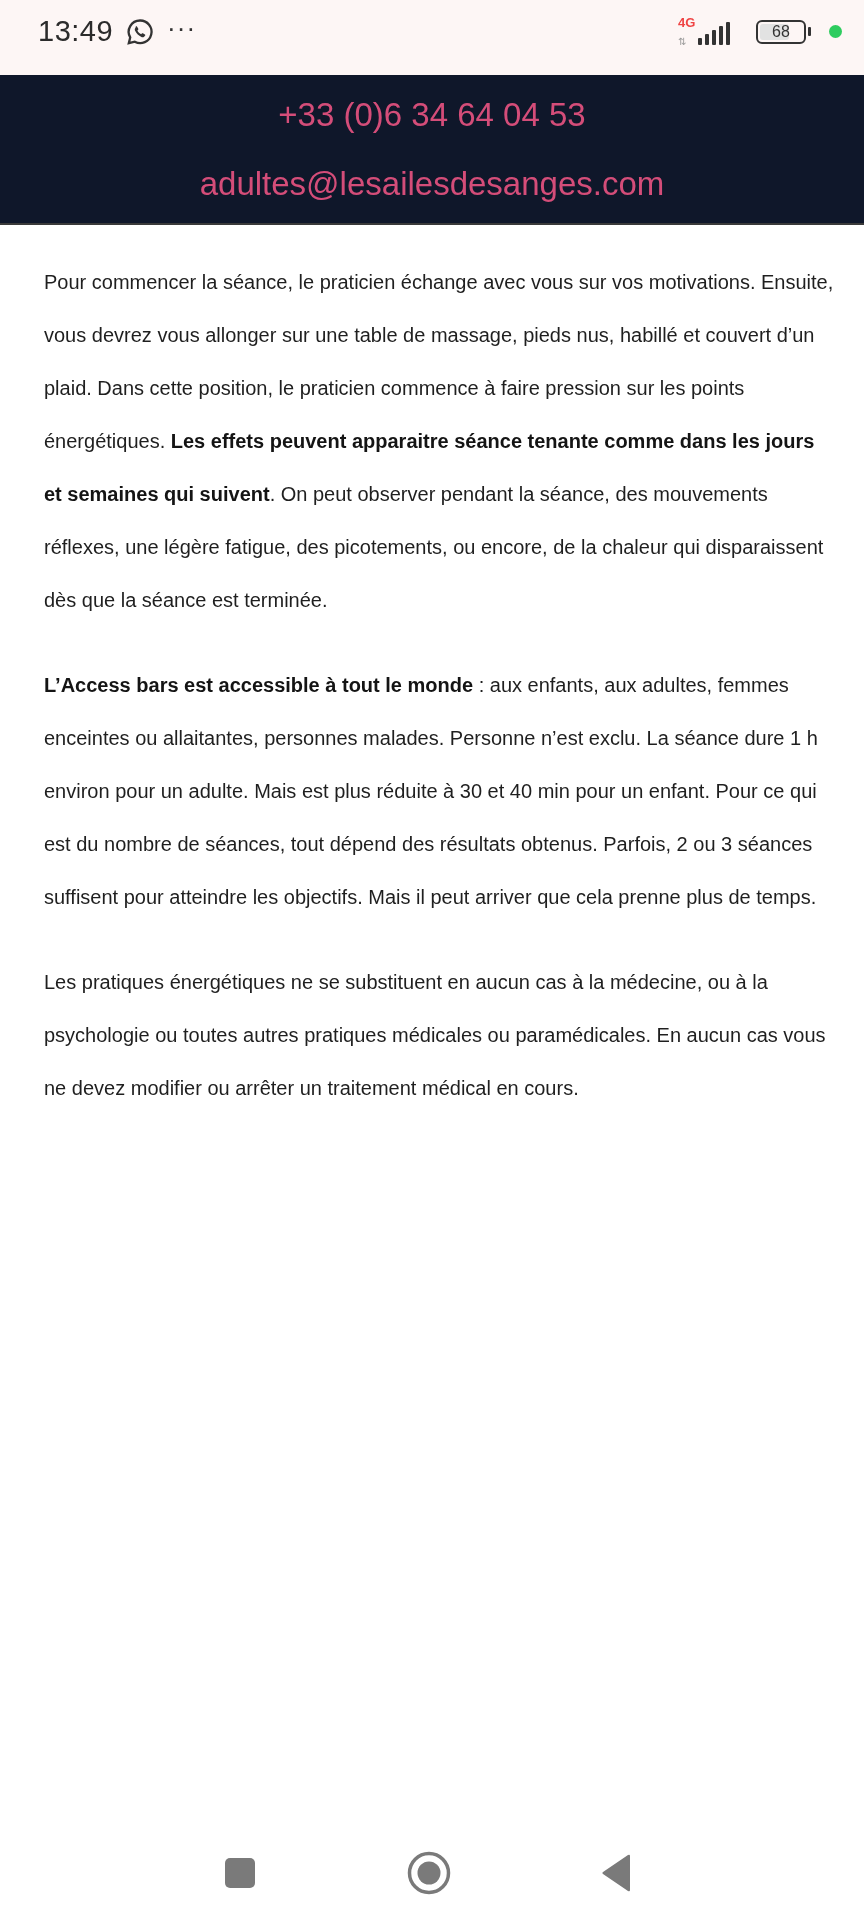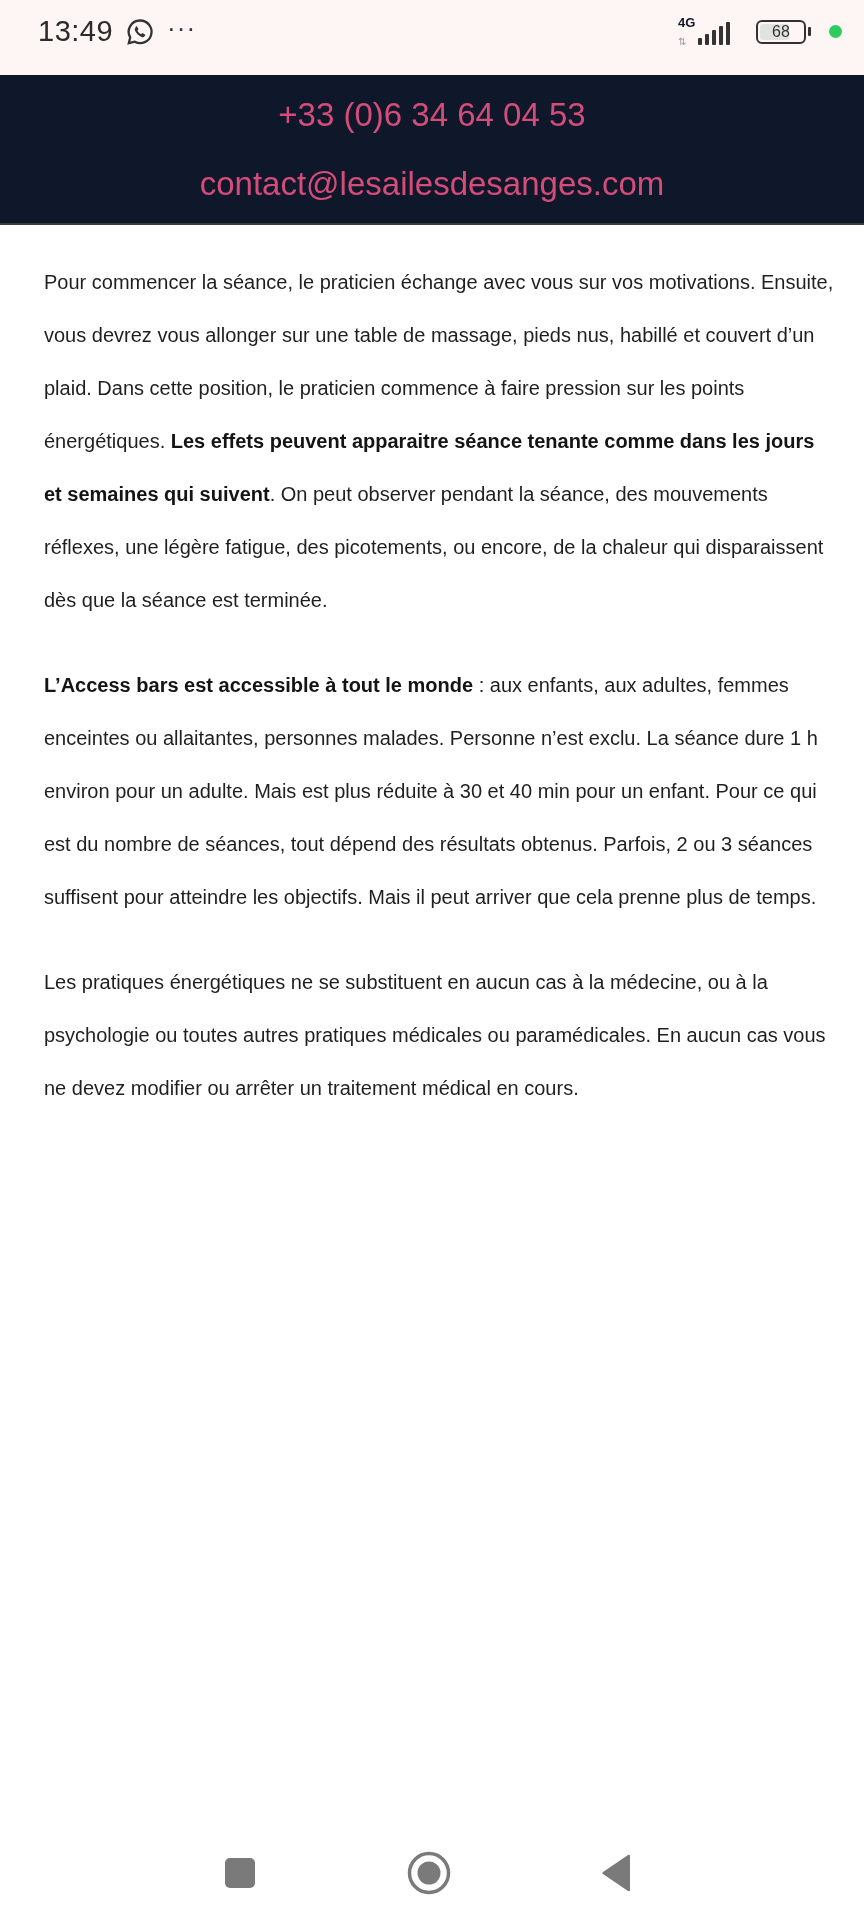--- a/index.html
+++ b/index.html
@@ -10,21 +10,21 @@
       position: absolute; top: 0; left: 0; width: 864px; height: 75px;
       background: #fdf6f5; display: flex; align-items: center; justify-content: space-between;
       padding: 0 22px 12px 38px;
     }
     .status-left { display: flex; align-items: center; gap: 12px; }
     .status-time { font-size: 29px; color: #2b2b2b; letter-spacing: 0.5px; }
     .wa-icon { width: 30px; height: 30px; display: inline-block; }
     .dots { font-size: 26px; color: #333; letter-spacing: 1px; margin-top: -6px; }
     .status-right { display: flex; align-items: center; gap: 8px; }
     .signal { position: relative; width: 54px; height: 30px; }
-    .signal .net { position: absolute; left: 2px; top: -2px; font-size: 13px; font-weight: bold; color: #0f172a; }
+    .signal .net { position: absolute; left: 2px; top: -2px; font-size: 13px; font-weight: bold; color: #ef4444; }
     .signal .arrows { position: absolute; left: 2px; bottom: 0px; font-size: 10px; color: #999; }
     .signal .bars { position: absolute; right: 0; bottom: 2px; display: flex; align-items: flex-end; gap: 3px; }
     .signal .bars span { display: block; width: 4px; background: #333; border-radius: 1px; }
     .battery { display: flex; align-items: center; margin-left: 6px; }
     .battery-body {
       width: 50px; height: 24px; border: 2.5px solid #333; border-radius: 6px;
       display: flex; align-items: center; justify-content: center; position: relative; overflow: hidden; margin-left: 12px;
     }
     .battery-fill { position: absolute; left: 2px; top: 2px; bottom: 2px; width: 64%; background: #e2e2e2; border-radius: 3px; }
     .battery-label { position: relative; font-size: 16px; color: #333; }
@@ -86,21 +86,21 @@
         <span class="battery-label">68</span>
       </div>
       <div class="battery-tip"></div>
     </div>
     <div class="green-dot"></div>
   </div>
 </div>
 
 <div class="contact-bar">
   <a class="contact-link">+33 (0)6 34 64 04 53</a>
-  <a class="contact-link">contact@lesailesdesanges.com</a>
+  <a class="contact-link">adultes@lesailesdesanges.com</a>
 </div>
 
 <div class="content">
   <p><span>Pour commencer la séance, le praticien échange avec vous sur vos motivations. Ensuite, vous devrez vous allonger sur une table de massage, pieds nus, habillé et couvert d’un plaid. Dans cette position, le praticien commence à faire pression sur les points énergétiques. </span><b>Les effets peuvent apparaitre séance tenante comme dans les jours et semaines qui suivent</b><span>. On peut observer pendant la séance, des mouvements réflexes, une légère fatigue, des picotements, ou encore, de la chaleur qui disparaissent dès que la séance est terminée.</span></p>
   <p><b>L’Access bars est accessible à tout le monde</b><span> : aux enfants, aux adultes, femmes enceintes ou allaitantes, personnes malades. Personne n’est exclu. La séance dure 1 h environ pour un adulte. Mais est plus réduite à 30 et 40 min pour un enfant. Pour ce qui est du nombre de séances, tout dépend des résultats obtenus. Parfois, 2 ou 3 séances suffisent pour atteindre les objectifs. Mais il peut arriver que cela prenne plus de temps.</span></p>
   <p><span>Les pratiques énergétiques ne se substituent en aucun cas à la médecine, ou à la psychologie ou toutes autres pratiques médicales ou paramédicales. En aucun cas vous ne devez modifier ou arrêter un traitement médical en cours.</span></p>
 </div>
 
 <div class="nav-bar">
   <div class="nav-btn nav-recent">

